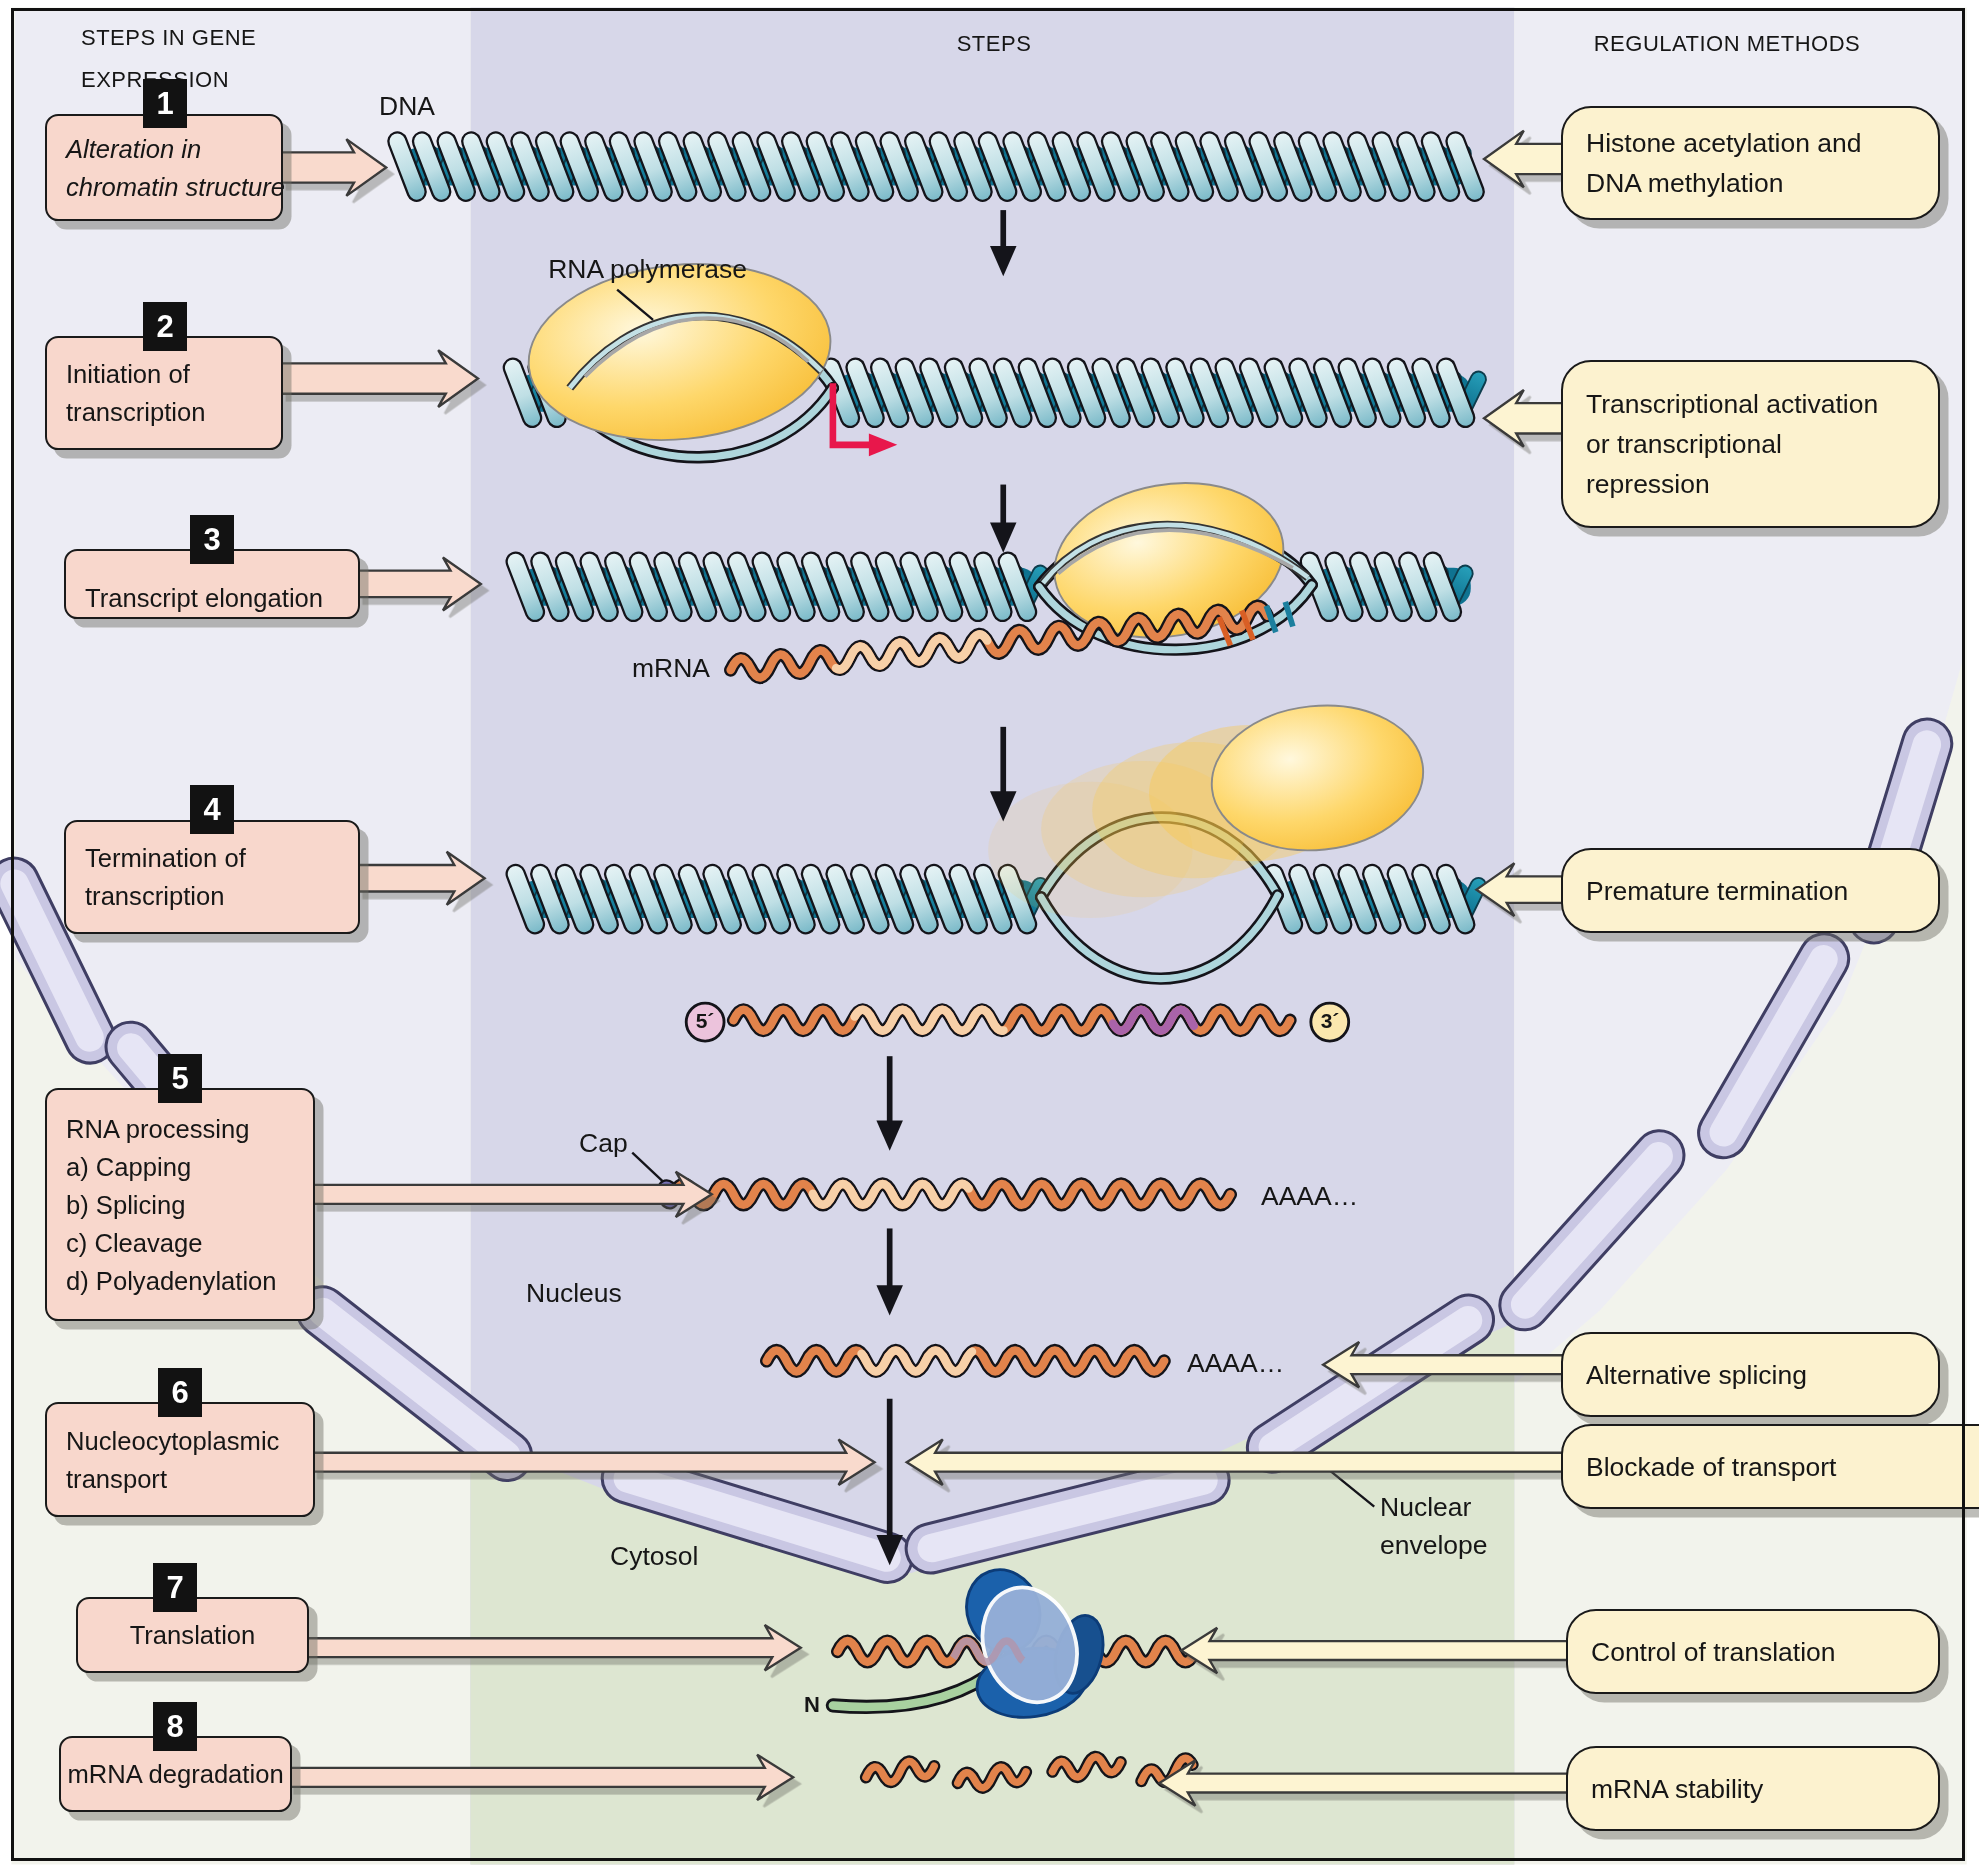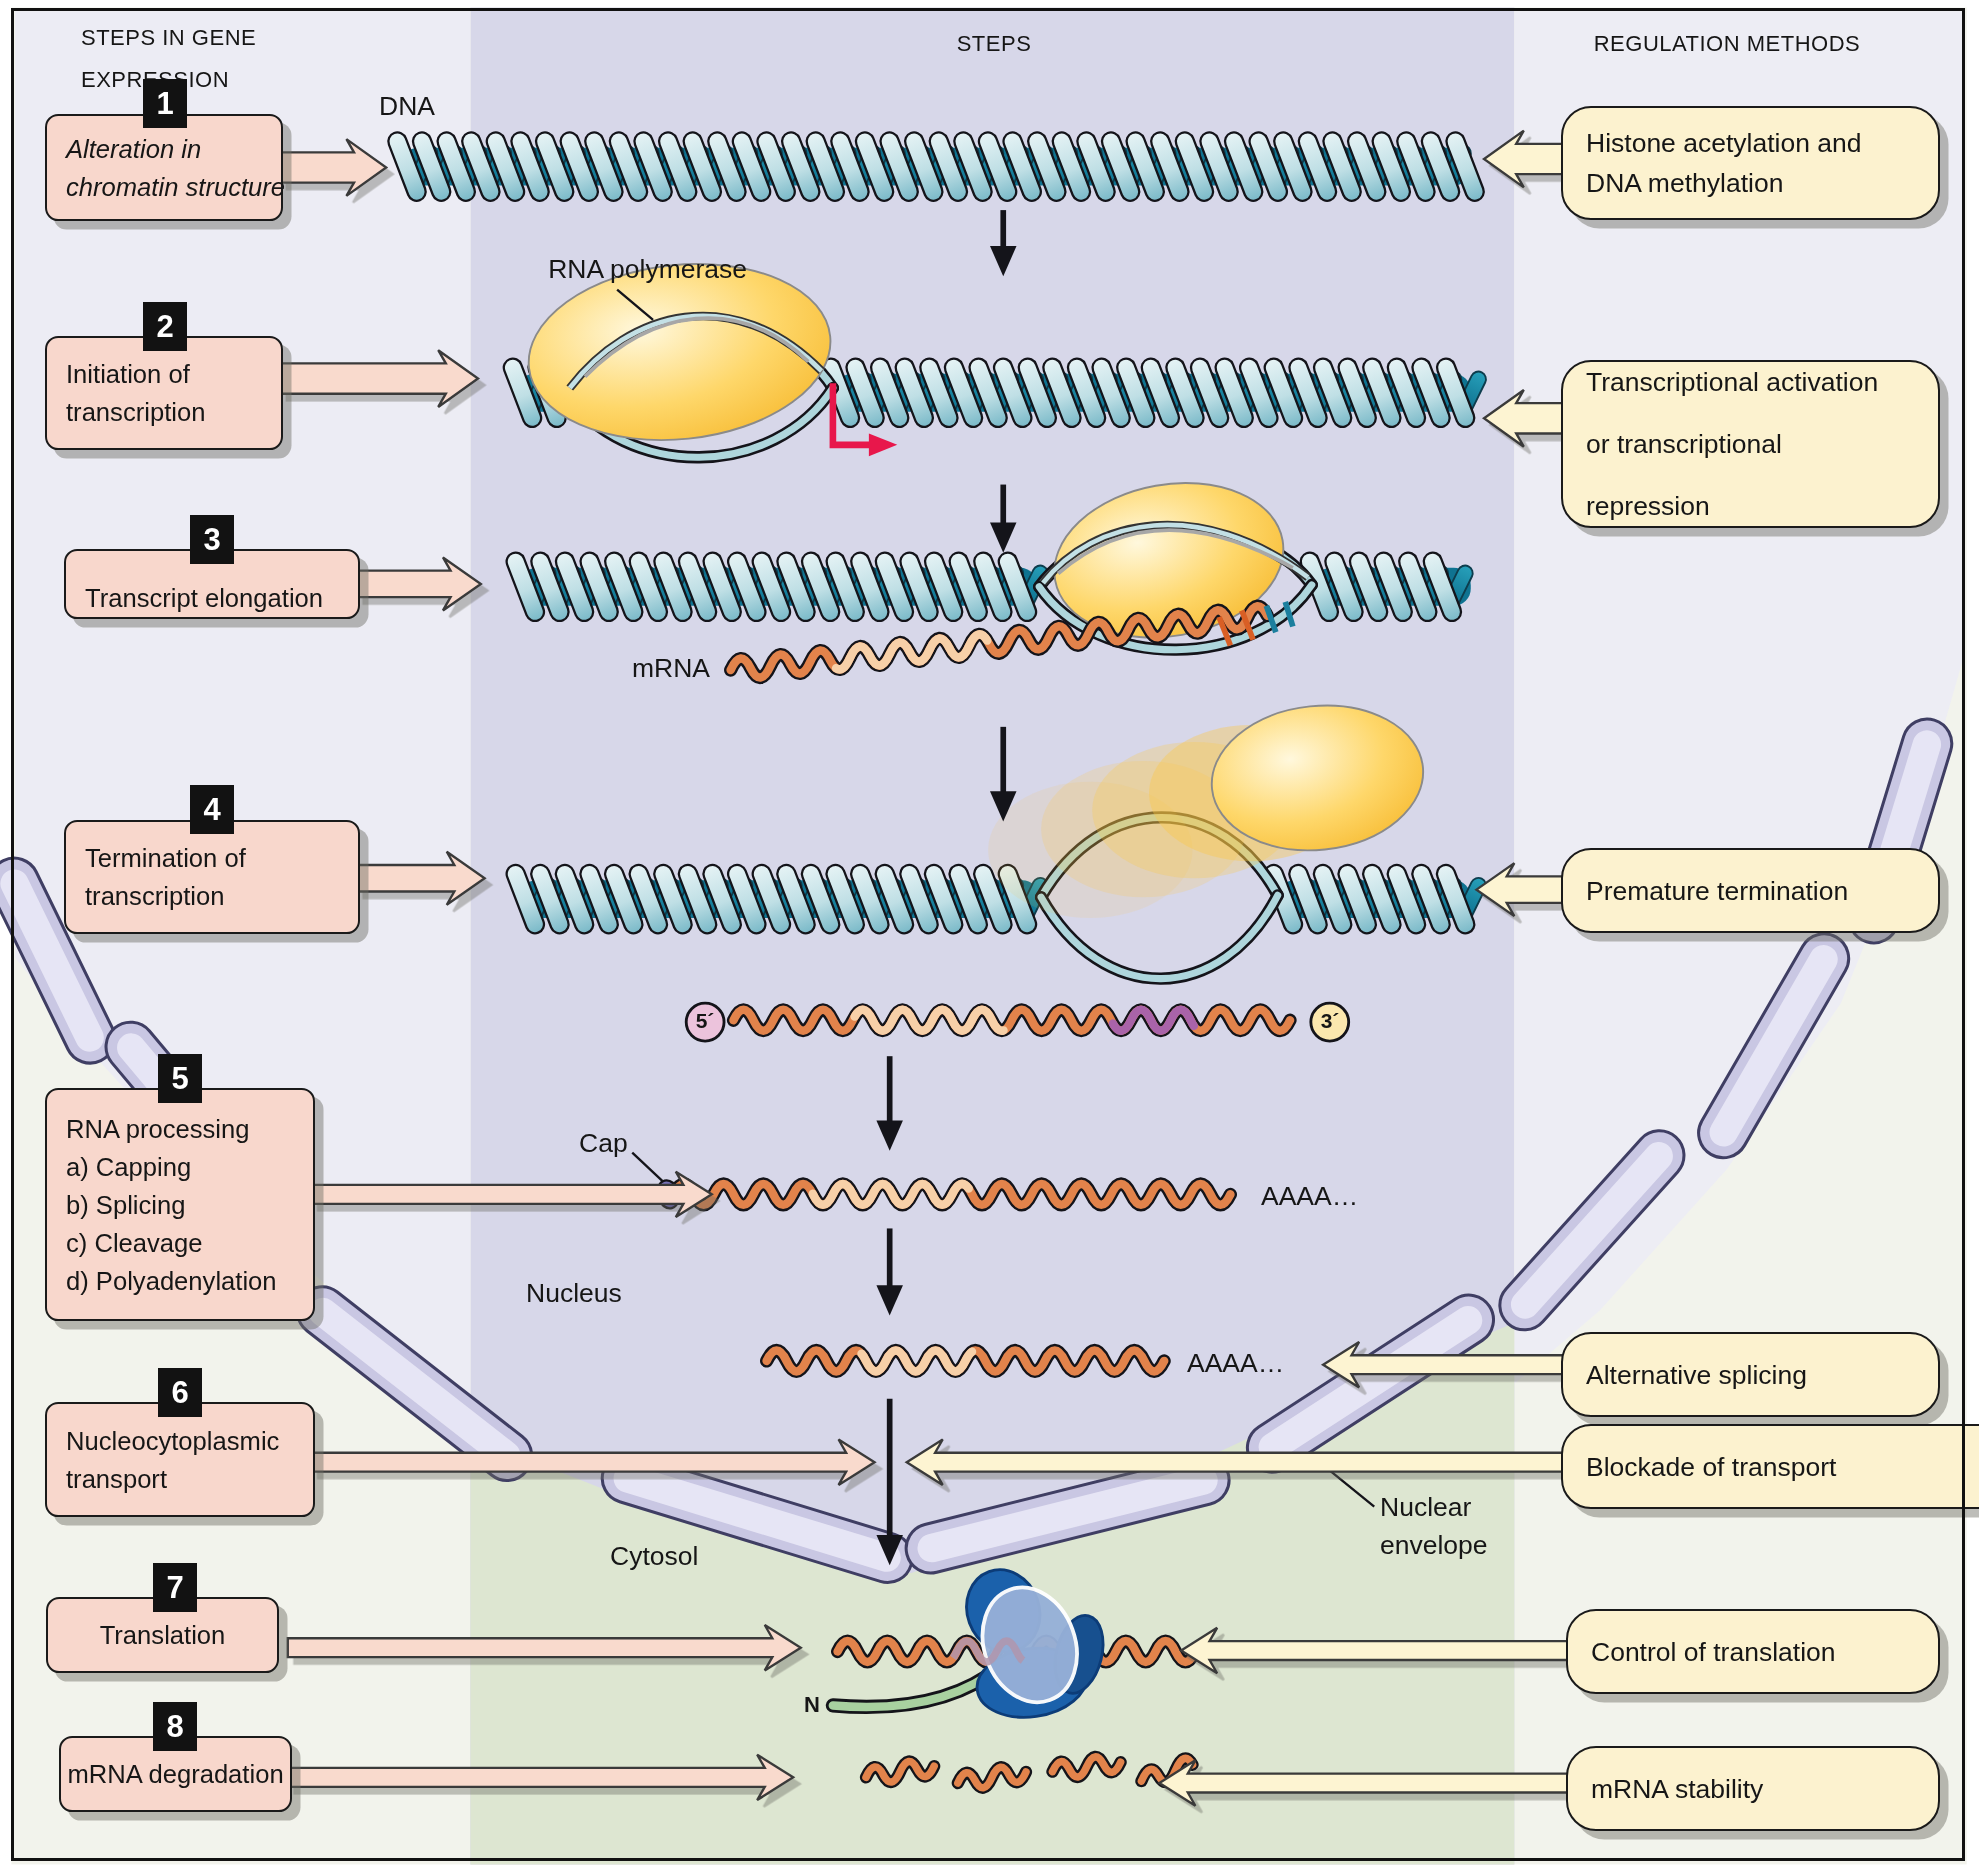--- a/index.html
+++ b/index.html
@@ -527,35 +527,35 @@
     <div class="bline">d)  Polyadenylation</div>
   </div>
   <div class="badge" style="left:158px;top:1054px;">5</div>
 
   <div class="pbox" style="left:45px;top:1402px;width:270px;height:115px;">
     <div class="bline">Nucleocytoplasmic</div>
     <div class="bline">transport</div>
   </div>
   <div class="badge" style="left:158px;top:1368px;">6</div>
 
-  <div class="pbox ctr" style="left:46px;top:1597px;width:233px;height:76px;">
+  <div class="pbox ctr" style="left:76px;top:1597px;width:233px;height:76px;">
     <div class="bline">Translation</div>
   </div>
   <div class="badge" style="left:153px;top:1563px;">7</div>
 
   <div class="pbox ctr" style="left:59px;top:1736px;width:233px;height:76px;">
     <div class="bline">mRNA degradation</div>
   </div>
   <div class="badge" style="left:153px;top:1702px;">8</div>
 
   <div class="ybox" style="left:1561px;top:106px;width:379px;height:114px;">
     <div class="bline">Histone acetylation and</div>
     <div class="bline">DNA methylation</div>
   </div>
-  <div class="ybox" style="left:1561px;top:360px;width:379px;height:168px;justify-content:space-between;">
+  <div class="ybox" style="left:1561px;top:360px;width:379px;height:168px;">
     <div class="bline">Transcriptional activation</div>
     <div class="bline">or transcriptional</div>
     <div class="bline">repression</div>
   </div>
   <div class="ybox" style="left:1561px;top:848px;width:379px;height:85px;">
     <div class="bline">Premature termination</div>
   </div>
   <div class="ybox" style="left:1561px;top:1332px;width:379px;height:85px;">
     <div class="bline">Alternative splicing</div>
   </div>

